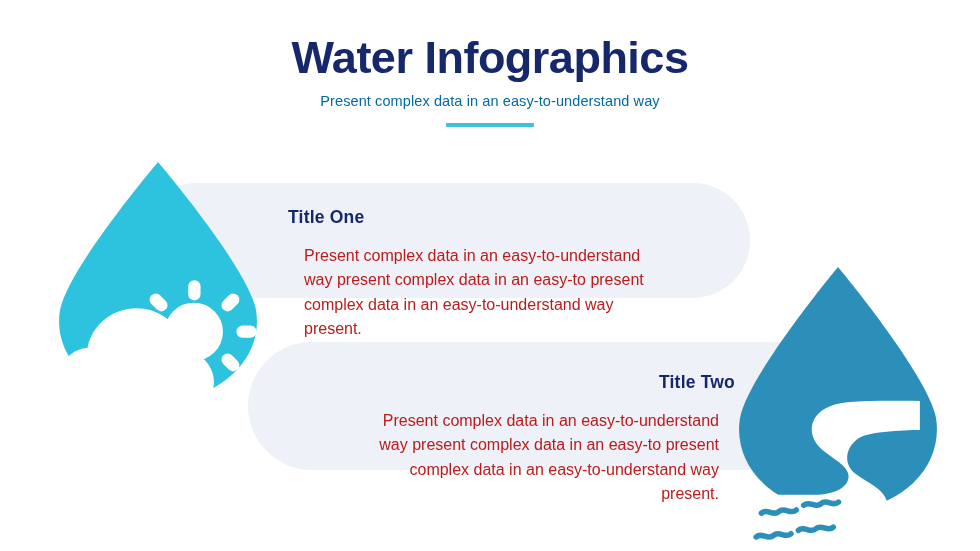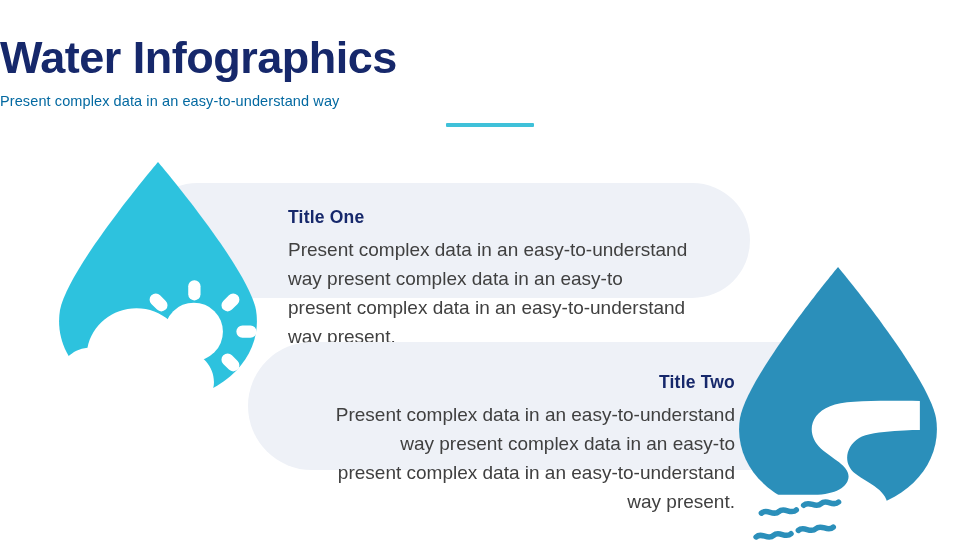--- a/index.html
+++ b/index.html
@@ -20,20 +20,21 @@
     background: #ffffff;
     overflow: hidden;
   }
 
   
   .header {
     position: absolute;
     left: 0;
     top: 34px;
     width: 980px;
+    text-align: center;
   }
   .title {
     font-size: 45px;
     font-weight: bold;
     color: #16286b;
     letter-spacing: -0.5px;
     line-height: 1.05;
     margin: 0;
   }
   .subtitle {
@@ -94,24 +95,24 @@
   }
 
   .card-title {
     font-size: 17.5px;
     font-weight: bold;
     color: #16286b;
     margin: 0 0 8px 0;
     letter-spacing: 0.2px;
   }
   .card-body {
-    font-size: 19px;
+    font-size: 16px;
     line-height: 1.52;
-    color: #404040;
-    margin: 0;
+    color: #b91c1c;
+    margin: 16px;
   }
 
   
   .drop {
     position: absolute;
   }
   .drop-one { left: 55px; top: 0px; width: 206px; height: 243px; }
   .drop-two { left: 735px; top: 0px; width: 206px; height: 248px; }
 
   .drop svg { display: block; width: 100%; height: 100%; }

